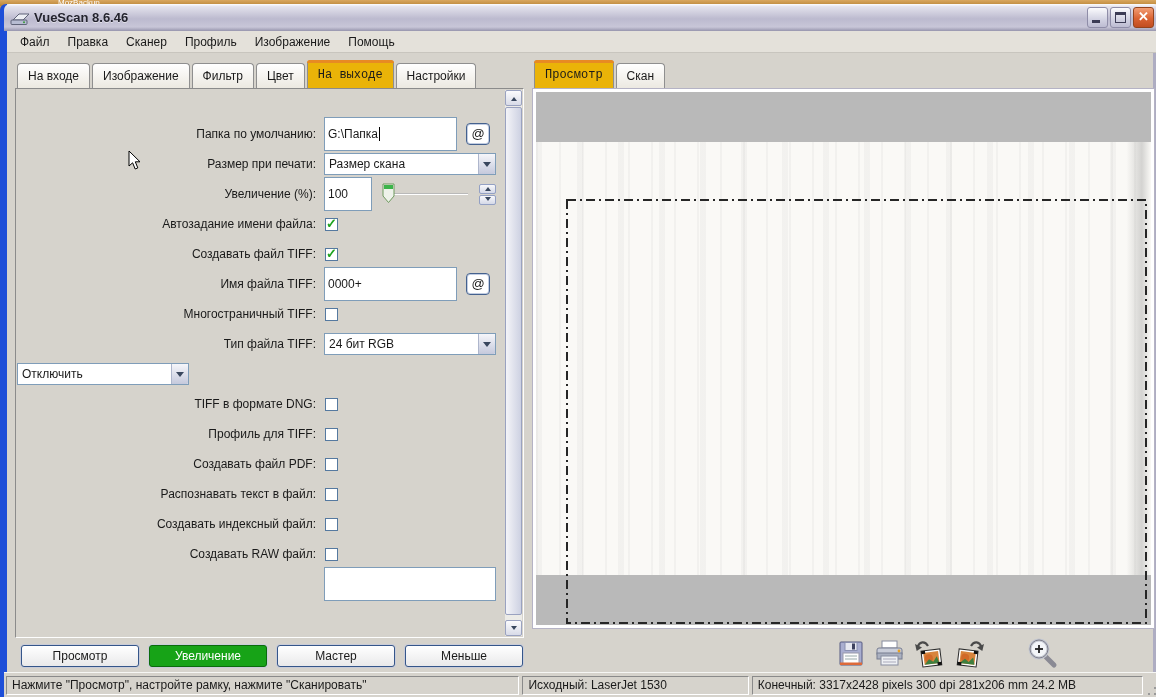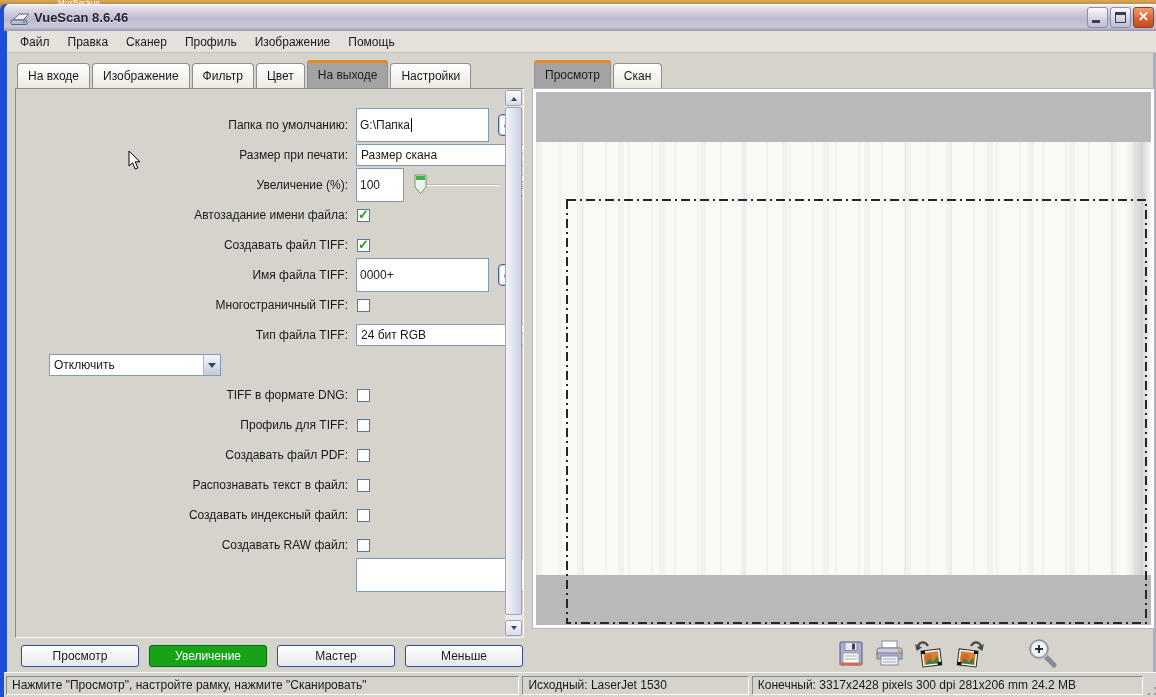--- a/index.html
+++ b/index.html
@@ -38,29 +38,29 @@
              border-bottom:1px solid #c8c5be; }
   .menu-item { padding:2px 9px; cursor:default; }
 
   
   .tabs { position:absolute; display:flex; align-items:flex-end; height:28px; }
   .tabs-left { left:10px; top:56px; }
   .tabs-right { left:527px; top:56px; }
   .tab { height:25px; padding:0 10px; line-height:24px; margin-right:2px;
          background:linear-gradient(#ffffff,#ece9e1); border:1px solid #8f8f8f;
          border-bottom:none; border-radius:4px 4px 0 0; position:relative; }
-  .tab.active { height:28px; line-height:29px; background:#a3a3a3; z-index:3; }
+  .tab.active { height:28px; line-height:29px; background:#eab308; z-index:3;font-family:Liberation Mono, monospace; }
   .tab.active::before { content:""; position:absolute; left:-1px; right:-1px; top:-1px;
          height:3px; background:#e78a23; border-radius:4px 4px 0 0; }
 
   
   .panel { position:absolute; left:8px; top:84px; width:509px; height:550px;
            background:#d6d3cc; border:1px solid; border-color:#8b8b8b #fdfdfd #fdfdfd #8b8b8b;
            overflow:hidden; z-index:2; }
-  .rows { position:absolute; left:1px; top:21px; width:490px;margin-left:32px; }
+  .rows { position:absolute; left:1px; top:30px; width:490px; }
   .row { height:30px; display:flex; align-items:center; }
   .flabel { width:307px; text-align:right; padding-right:8px; white-space:nowrap; }
   .ctrl { width:172px; display:flex; align-items:center; position:relative; }
   .tinput { width:133px; height:34px; background:#fff; border:1px solid #7f9db9;
             padding:0 3px; display:flex; align-items:center; white-space:nowrap; overflow:hidden; }
   .tinput.small { width:48px; }
   .tinput.wide { width:172px; }
   .caret { width:1px; height:14px; background:#000; margin-left:1px; }
   .atbtn { width:24px; height:22px; margin-left:9px; background:#fff; border:1px solid #44618e;
            border-radius:4px; text-align:center; line-height:20px; font-size:13px;

